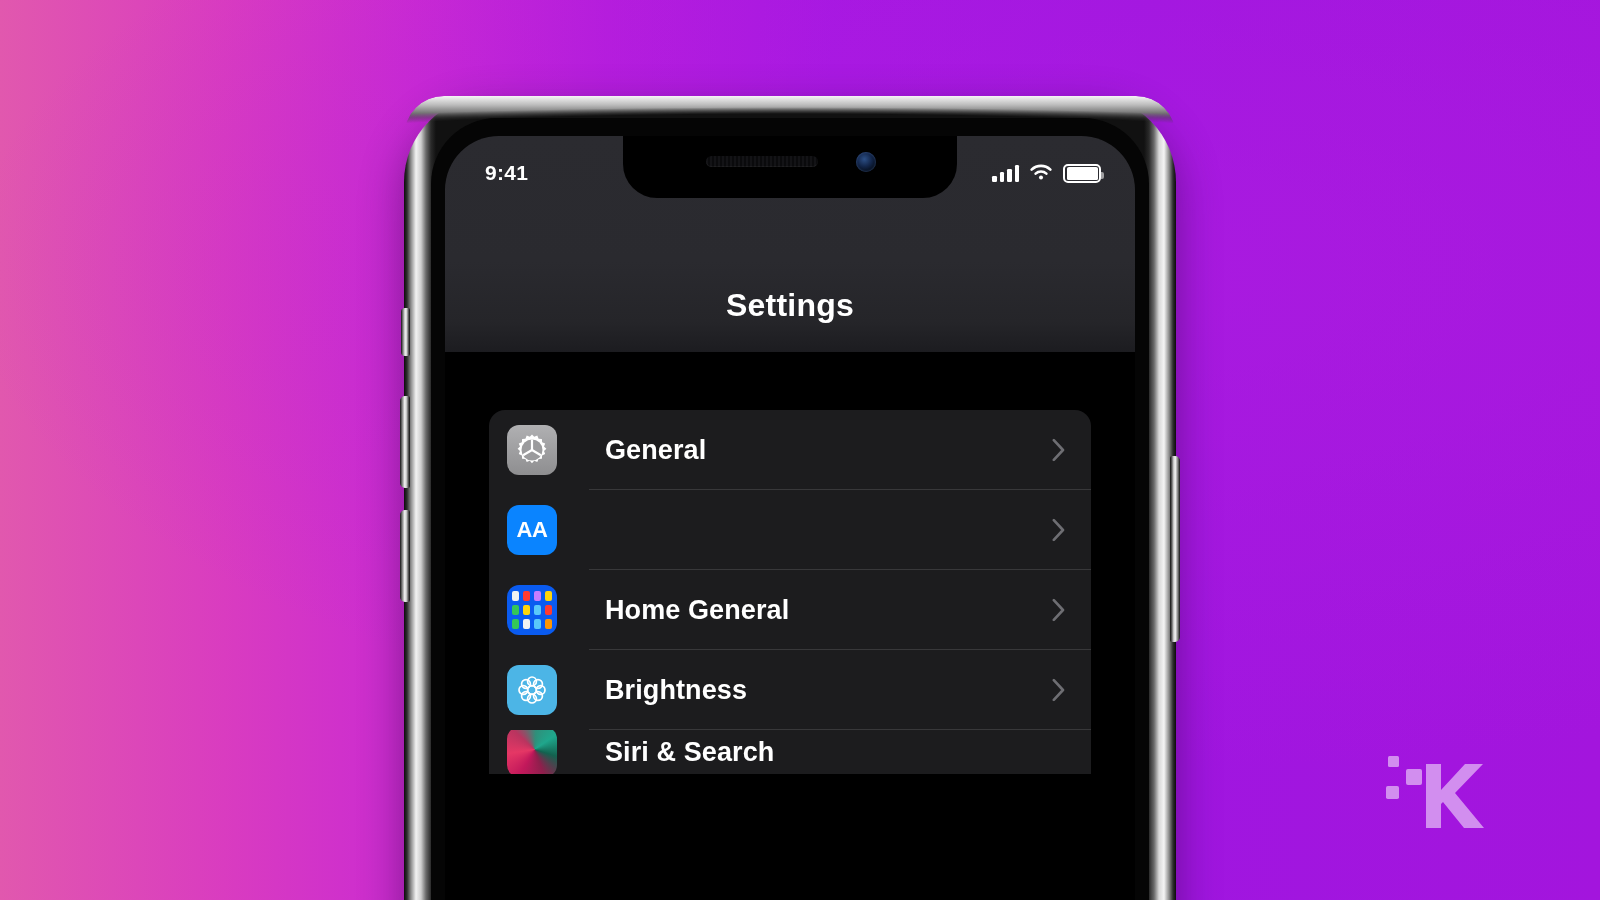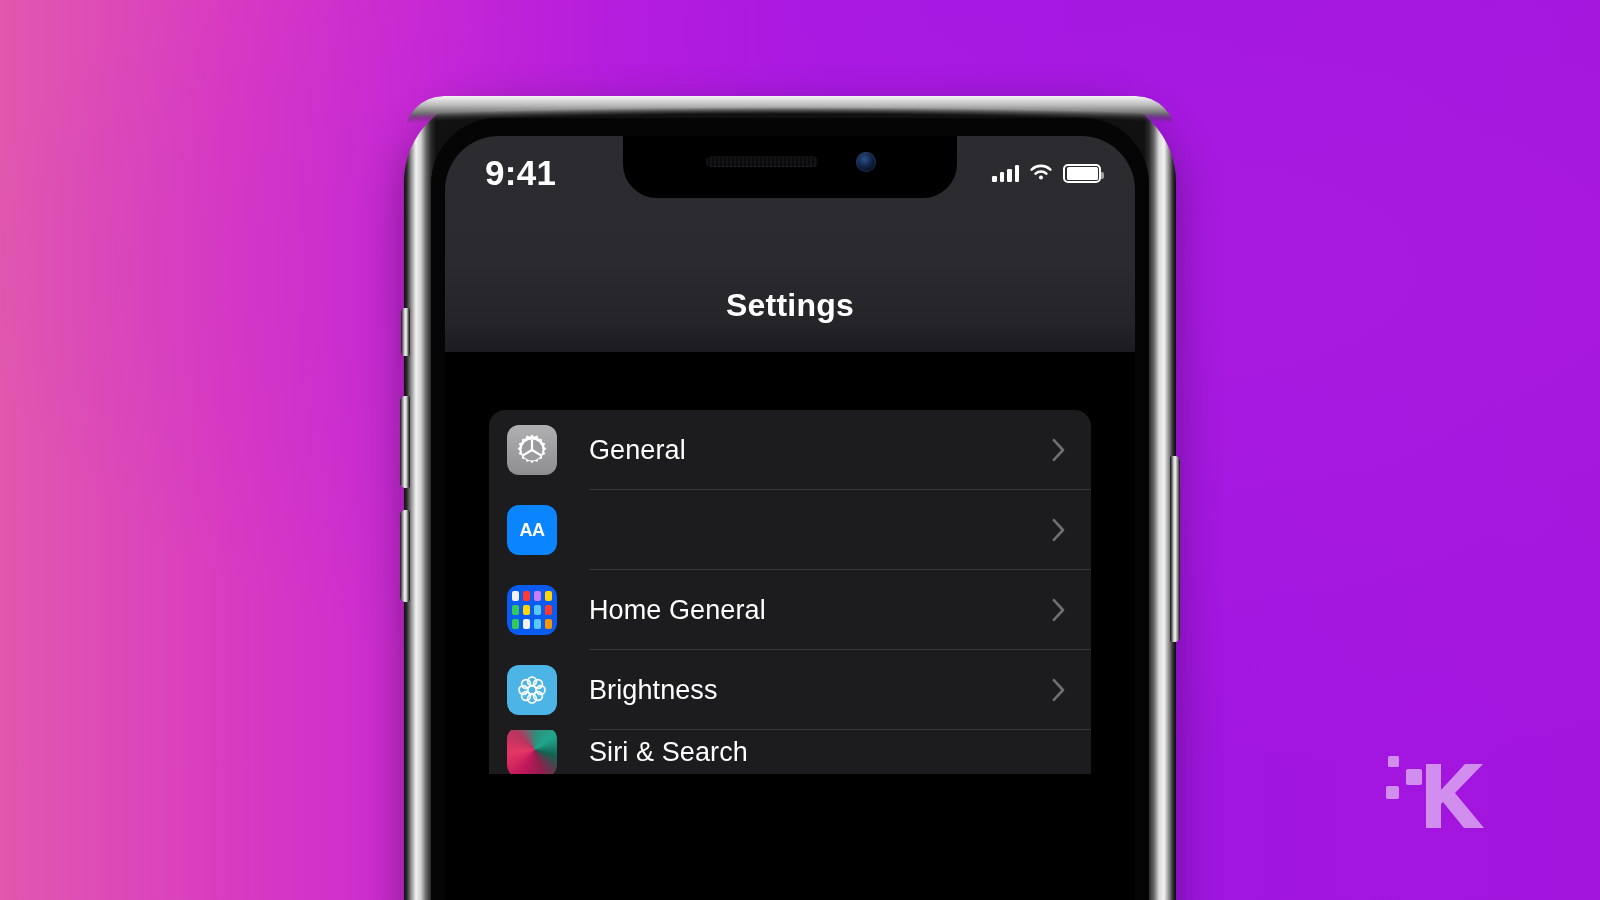--- a/index.html
+++ b/index.html
@@ -107,21 +107,21 @@
     box-shadow: inset 0 0 2px rgba(120,170,255,.5);
   }
 
   
   .statusbar {
     position:absolute; left:0; right:0; top:0; height:62px;
     display:flex; align-items:center; justify-content:space-between;
     padding: 12px 34px 0 40px;
     z-index:5; color:#fff;
   }
-  .clock { font-size:35px; font-weight:700; letter-spacing:.3px; }
+  .clock { font-size:21px; font-weight:700; letter-spacing:.3px; }
   .status-right { display:flex; align-items:center; gap:10px; }
   .bars { display:flex; align-items:flex-end; gap:3px; height:17px; }
   .bars i { display:block; width:4.5px; background:#fff; border-radius:1.2px; }
   .bars i:nth-child(1){height:6px}
   .bars i:nth-child(2){height:9.5px}
   .bars i:nth-child(3){height:13px}
   .bars i:nth-child(4){height:17px}
   .wifi { width:24px; height:18px; }
   .battery {
     width:38px; height:19px; border:2.2px solid #fff; border-radius:5px;
@@ -160,43 +160,43 @@
     display:flex; align-items:center;
     height:80px; padding-left:18px;
   }
   .icon-tile {
     width:50px; height:50px; min-width:50px;
     border-radius:12px;
     display:flex; align-items:center; justify-content:center;
     overflow:hidden; position:relative;
   }
   .row-label {
-    margin-left:32px;
-    color:#fff; font-size:27px; font-weight:400; letter-spacing:.1px;
+    margin-left:48px;
+    color:#fff; font-size:27px; font-weight:700; letter-spacing:.1px;
     white-space:nowrap;
   }
   .chev {
     position:absolute; right:26px; top:50%; transform:translateY(-50%);
     width:13px; height:23px;
   }
   .sep {
     position:absolute; left:100px; right:0; bottom:0; height:1px;
     background:#38383a;
   }
 
   
   .tile-general { background: linear-gradient(180deg,#b0b0b2 0%,#8e8e90 100%); }
   .tile-control { background: linear-gradient(180deg,#b0b0b2 0%,#8e8e90 100%); }
   .tile-display { background:#0a84ff; }
   .tile-home    { background:#0a5bf0; }
   .tile-access  { background:#1790ff; }
   .tile-wall    { background:#4cb5e6; }
   .tile-siri    { background: conic-gradient(from 210deg at 55% 45%, #c2185b, #e53765, #b9345f, #2f8f7a, #1fa78c, #13624f, #8e1f4c, #c2185b); }
 
-  .aa-text { color:#fff; font-size:18px; font-weight:700; letter-spacing:-.5px; }
+  .aa-text { color:#fff; font-size:22px; font-weight:700; letter-spacing:-.5px; }
 
   
   .hs-grid {
     width:42px; height:40px;
     display:grid; grid-template-columns:repeat(4,1fr); grid-template-rows:repeat(3,1fr);
     gap:3.5px; padding:1px;
   }
   .hs-grid span { border-radius:2px; display:block; }
 
   

